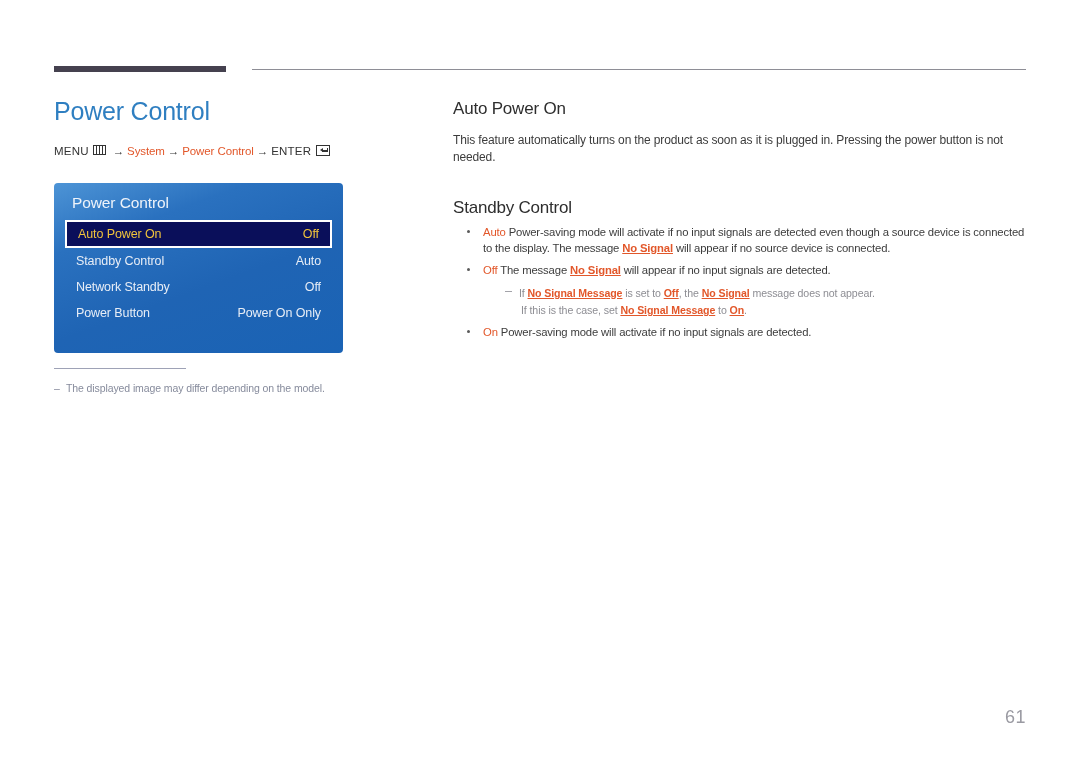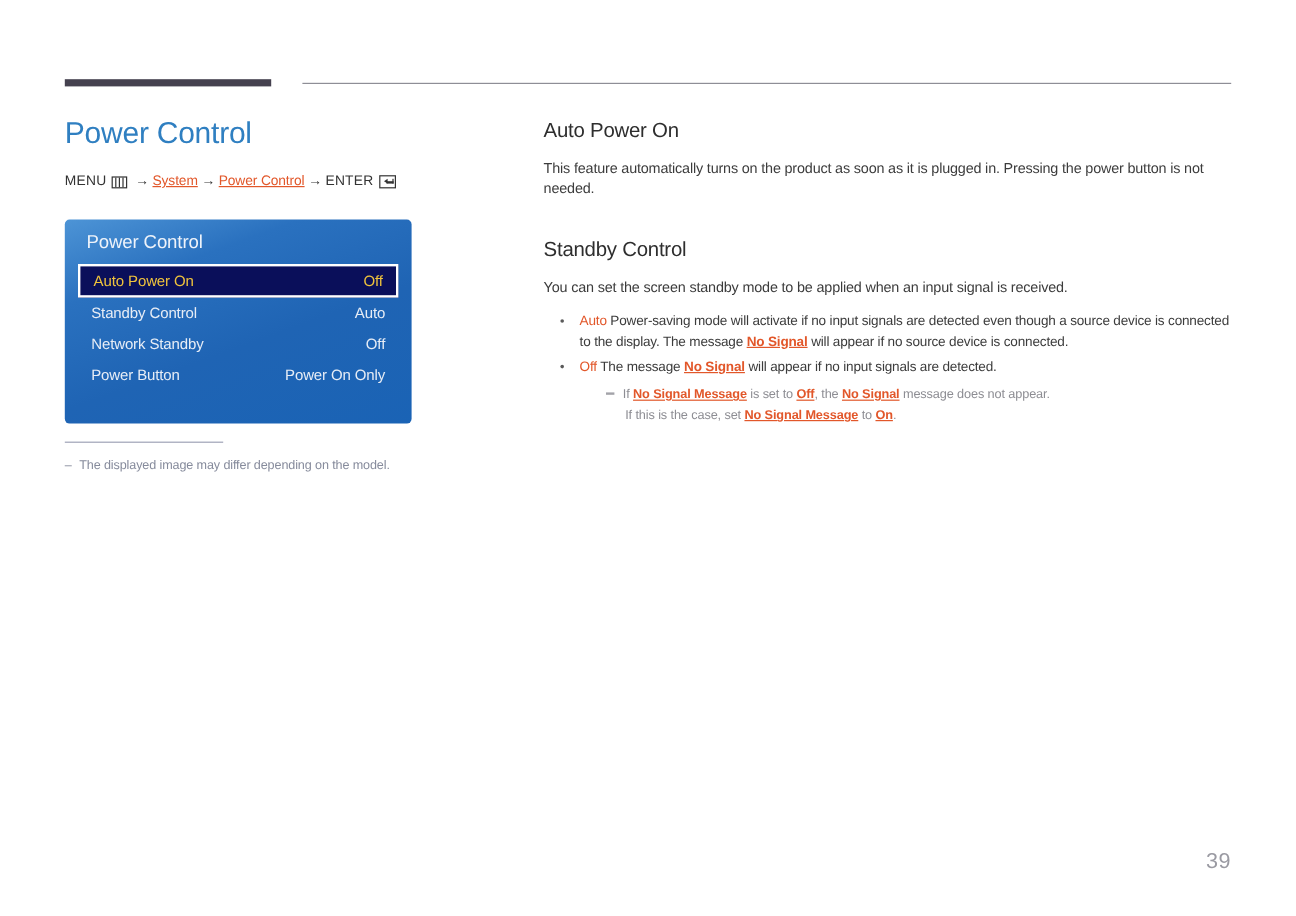--- a/index.html
+++ b/index.html
@@ -56,23 +56,23 @@
     margin: 0;
     line-height: 1.2;
   }
   .menu-path {
     margin-top: 19px;
     font-size: 11.5px;
     color: #333333;
     letter-spacing: -0.1px;
     white-space: nowrap;
     display: flex;
-    align-items: flex-end;
-  }
-  .menu-path .accent { color: #e2572a; text-decoration: underline; }
+    align-items: flex-start;
+  }
+  .menu-path .accent { color: #e2572a; }
   .menu-path .arrow { color: #333; margin: 0 3px; }
   .menu-path .lbl { letter-spacing: 0.2px; }
 
   .icon-menu {
     display: inline-block;
     width: 13px;
     height: 10px;
     border: 1.4px solid #333;
     margin: 0 4px 0 4px;
     position: relative;
@@ -353,36 +353,39 @@
     <span>The displayed image may differ depending on the model.</span>
   </div>
 </div>
 
 <div class="right-col">
 
   <h2 class="sec-head">Auto Power On</h2>
   <p class="para">This feature automatically turns on the product as soon as it is plugged in. Pressing the power button is not needed.</p>
 
   <h2 class="sec-head second">Standby Control</h2>
-  <p class="para">You can set the screen standby mode to be applied when an input signal is received.</p>
 
   <ul class="bullets">
 
     <li>
       <span class="opt">Auto</span>
       <span class="sub-line">Power-saving mode will activate if no input signals are detected even though a source device is connected to the display.</span>
       <span class="sub-line gap"><span>The message </span><span class="accent-b">No Signal</span><span> will appear if no source device is connected.</span></span>
     </li>
 
     <li>
       <span class="opt">Off</span>
       <span class="sub-line"><span>The message </span><span class="accent-b">No Signal</span><span> will appear if no input signals are detected.</span></span>
 
       <ul class="notes">
         <li><span>If </span><span class="accent-b">No Signal Message</span><span> is set to </span><span class="accent-b">Off</span><span>, the </span><span class="accent-b">No Signal</span><span> message does not appear.</span><span class="note-cont"><span>If this is the case, set </span><span class="accent-b">No Signal Message</span><span> to </span><span class="accent-b">On</span><span>.</span></span></li>
       </ul>
     </li>
 
+    <li>
+      <span class="opt">On</span>
+      <span class="sub-line">Power-saving mode will activate if no input signals are detected.</span>
+    </li>
 
   </ul>
 </div>
 
-<div class="page-no">39</div>
+<div class="page-no">61</div>
 
 </body></html>

